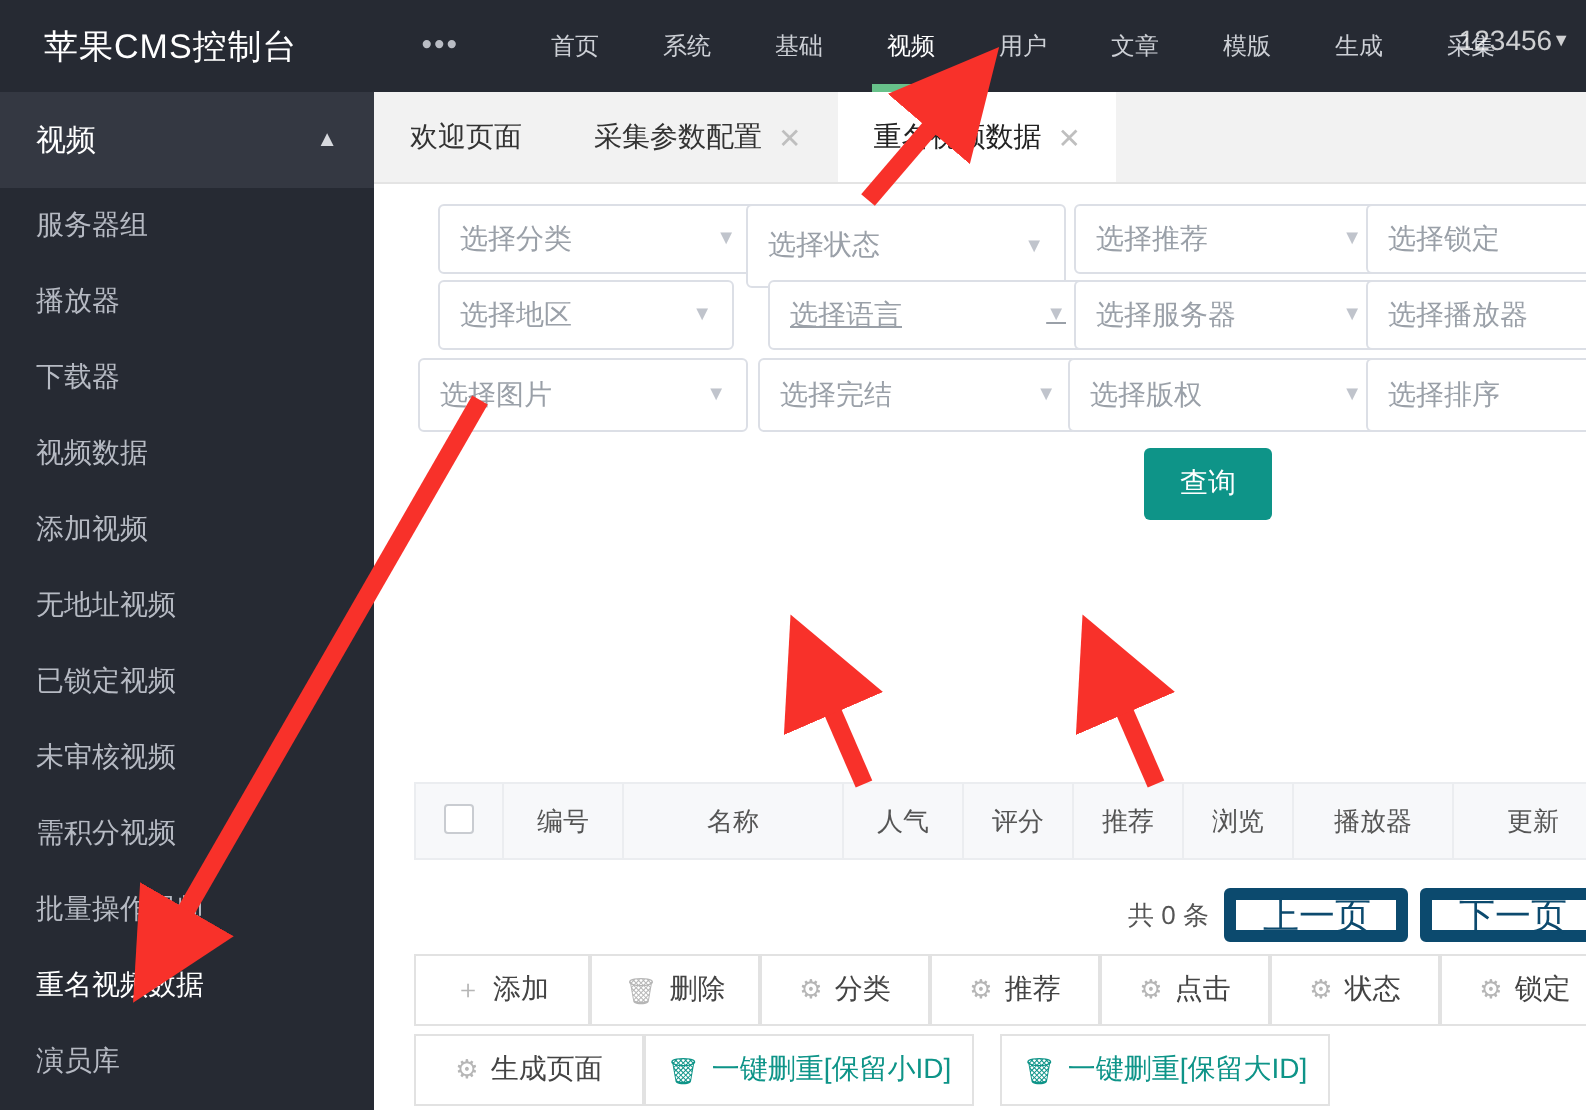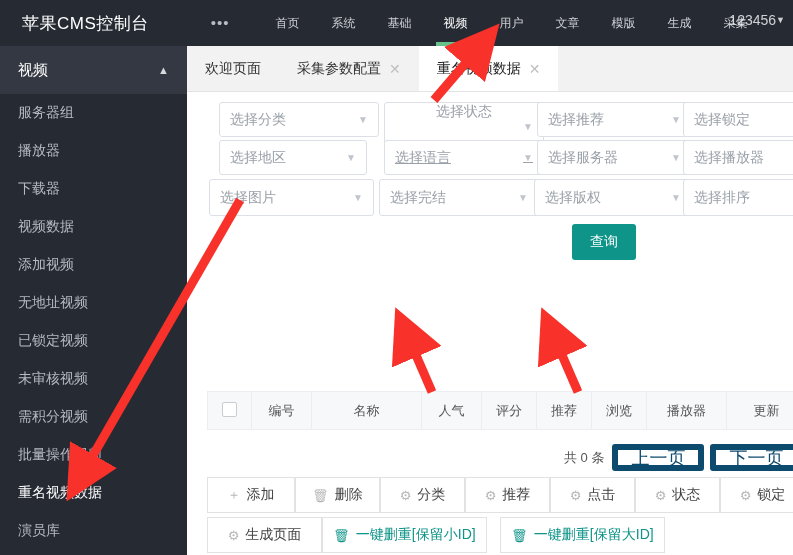--- a/index.html
+++ b/index.html
@@ -196,21 +196,21 @@
         <span class="x">✕</span>
       </div>
     </div>
 
     <div class="filters">
 
       <div class="sel" style="left:32px; top:10px; width:160px; height:35px;">
         <span>选择分类</span>
         <span class="caret">▼</span>
       </div>
-      <div class="sel" style="left:197px; top:10px; width:160px; height:42px;flex-direction:column;">
+      <div class="sel" style="left:186px; top:10px; width:160px; height:42px;">
         <span>选择状态</span>
         <span class="caret">▼</span>
       </div>
       <div class="sel" style="left:350px; top:10px; width:155px; height:35px;">
         <span>选择推荐</span>
         <span class="caret">▼</span>
       </div>
       <div class="sel" style="left:496px; top:10px; width:155px; height:35px;">
         <span>选择锁定</span>
       </div>

